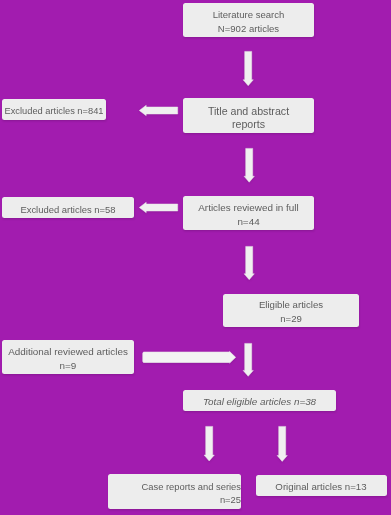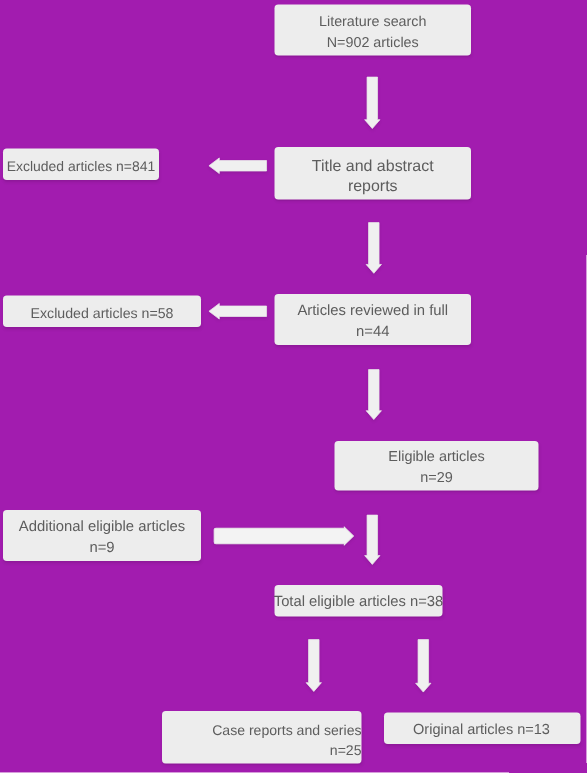--- a/index.html
+++ b/index.html
@@ -79,37 +79,37 @@
         <path d="M1.7 0.4 H8.7 V27.8 H10.3 L5.2 33.7 L0.1 27.8 H1.7 Z" fill="#f0f0f0" stroke="#e9e9e9" stroke-width="0.5"></path>
       </svg>
   </div>
 
   <div class="box" style="left:183px; top:294px; width:136px; height:33px; font-size:9.65px; padding-top:1px;margin-left:40px;">
     <span class="ln">Eligible articles</span>
     <span class="ln">n=29</span>
   </div>
 
   <div class="box" style="left:2px; top:340px; width:132px; height:34px; font-size:9.9px; padding-top:2px;">
-    <span class="ln">Additional eligible articles</span>
+    <span class="ln">Additional reviewed articles</span>
     <span class="ln">n=9</span>
   </div>
 
   <div class="arrow" style="left:142px; top:351px; width:94px; height:13px;">
     <svg width="94" height="13" viewBox="0 0 94 13">
       <path d="M2 1.1 H87.6 V0.5 L93.6 6.3 L87.6 12.1 V11.5 H2 A1.2 1.2 0 0 1 0.8 10.3 V2.3 A1.2 1.2 0 0 1 2 1.1 Z" fill="#f3f3f3" stroke="#eaeaea" stroke-width="0.7"></path>
     </svg>
   </div>
 
   <div class="arrow" style="left:243.3px; top:342.6px; width:11px; height:33.6px;">
     <svg width="11" height="33.6" viewBox="0 0 11 33.6">
         <path d="M1.7 0.4 H8.7 V27.4 H10.3 L5.2 33.3 L0.1 27.4 H1.7 Z" fill="#f0f0f0" stroke="#e9e9e9" stroke-width="0.5"></path>
       </svg>
   </div>
 
-  <div class="box" style="left:183px; top:390px; width:112px; height:21px; font-size:9.85px;">
+  <div class="box" style="left:183px; top:390px; width:153px; height:21px; font-size:9.85px;font-style:italic;">
     <span class="ln">Total eligible articles n=38</span>
   </div>
 
   <div class="arrow" style="left:204.2px; top:426.0px; width:11px; height:35.3px;">
     <svg width="11" height="35.3" viewBox="0 0 11 35.3">
         <path d="M1.7 0.4 H8.7 V29.1 H10.3 L5.2 35.0 L0.1 29.1 H1.7 Z" fill="#f0f0f0" stroke="#e9e9e9" stroke-width="0.5"></path>
       </svg>
   </div>
 
   <div class="arrow" style="left:277.2px; top:426.2px; width:11px; height:35.7px;">

